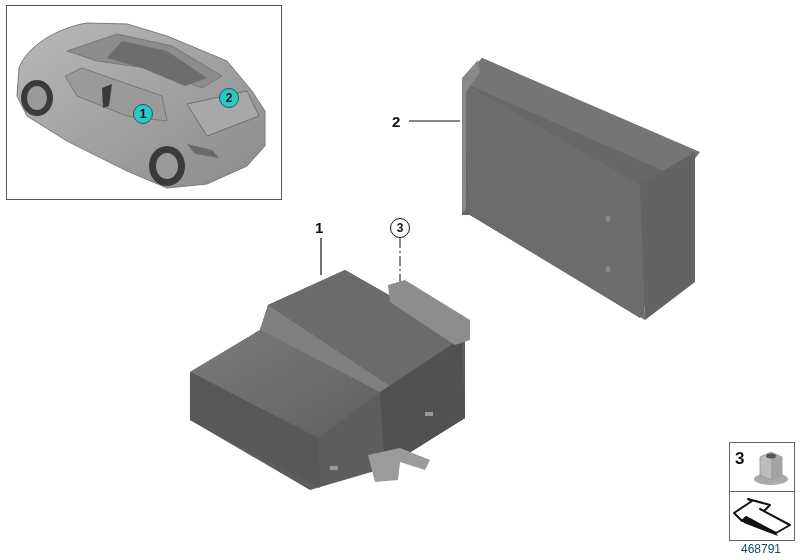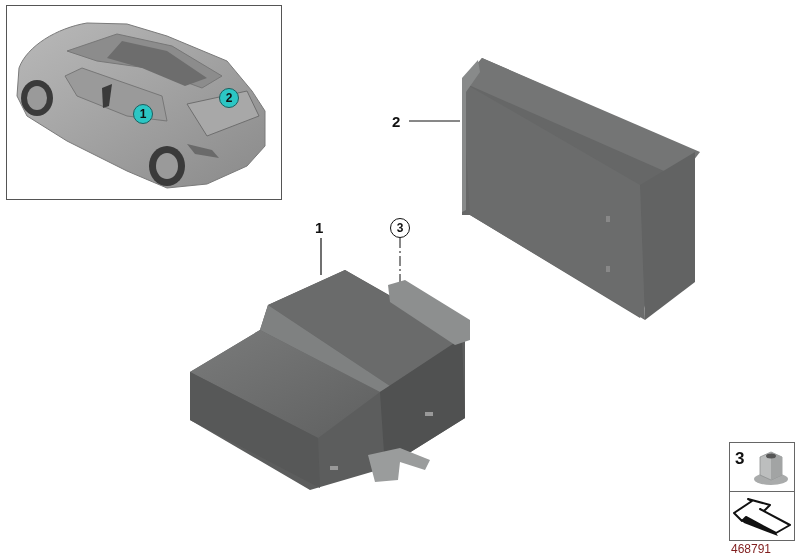--- a/index.html
+++ b/index.html
@@ -10,21 +10,21 @@
   .callout { font-weight: bold; font-size: 15px; color: #111; line-height: 1; }
   .circle-callout { width: 20px; height: 20px; border: 1.5px solid #111; border-radius: 50%;
                     background: #fff; display: flex; align-items: center; justify-content: center;
                     font-weight: bold; font-size: 12px; color: #111; box-sizing: border-box; }
   .badge { width: 20px; height: 20px; border-radius: 50%; background: #2cc6c4; border: 1.5px solid #1a5f5e;
            display: flex; align-items: center; justify-content: center; font-weight: bold; font-size: 12px;
            color: #111; box-sizing: border-box; }
   .legend { left: 729px; top: 442px; width: 64px; height: 97px; border: 1px solid #666; background: #fff; }
   .legend-divider { position: absolute; left: 0; right: 0; top: 48px; height: 1px; background: #666; }
   .legend-num { position: absolute; left: 5px; top: 6px; font-weight: bold; font-size: 17px; color: #111; }
-  .diagram-id { left: 731px; top: 542px; width: 60px; font-size: 12px; color: #7f1d1d; }
+  .diagram-id { left: 731px; top: 542px; width: 60px; text-align: center; font-size: 12px; color: #0c4a6e; }
   svg { position: absolute; left: 0; top: 0; }
 </style>
 </head>
 <body>
 
 <div class="abs inset">
   <svg width="274" height="193" viewBox="0 0 274 193">
     <defs>
       <linearGradient id="carBody" x1="0" y1="0" x2="1" y2="1">
         <stop offset="0" stop-color="#b9b9b9"></stop>

